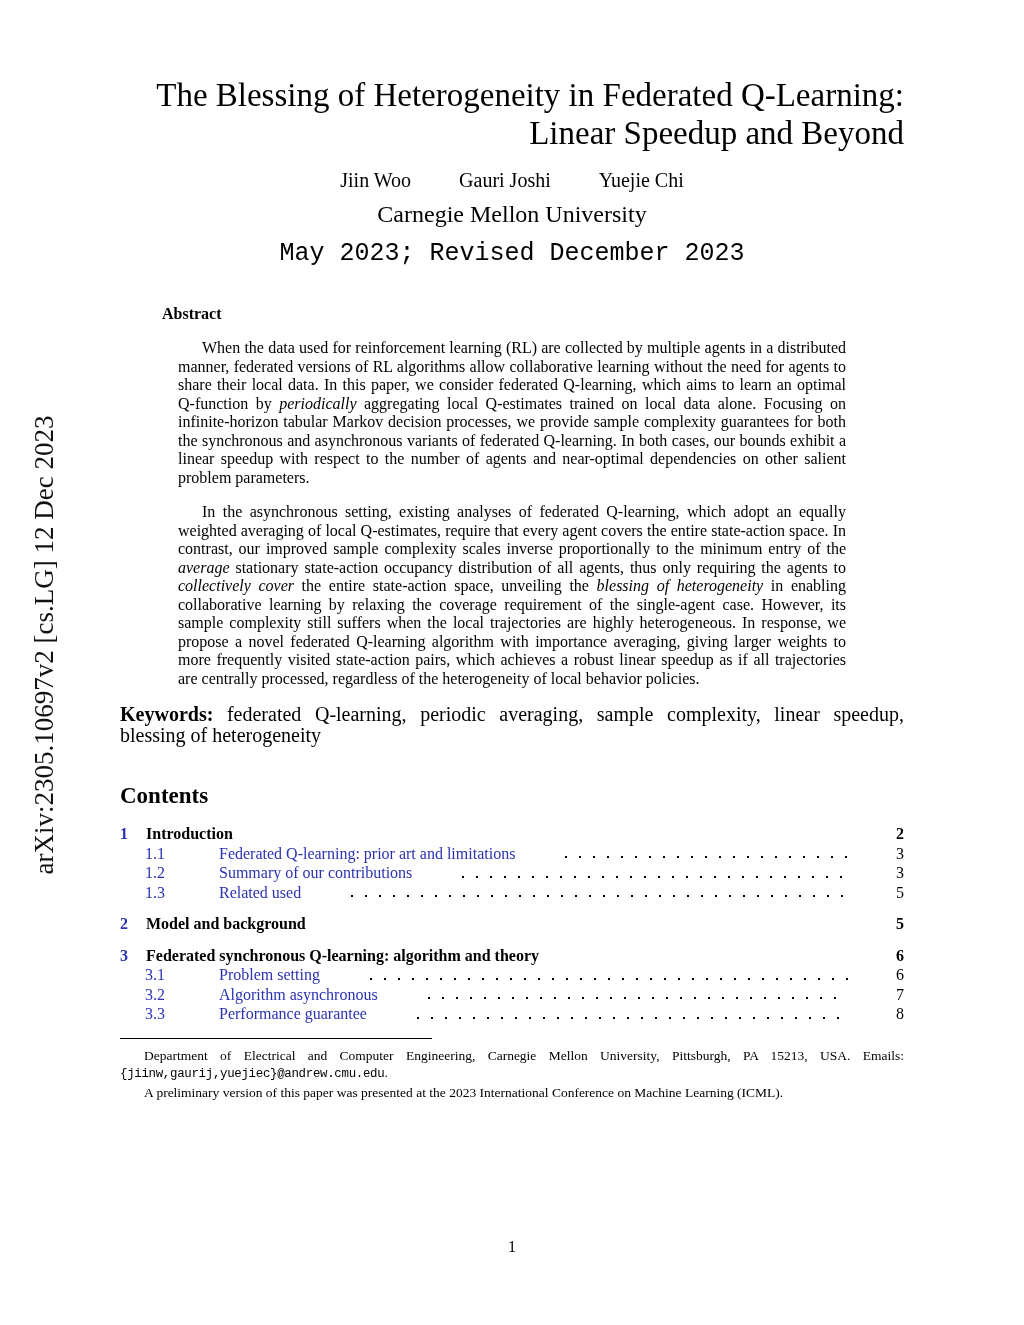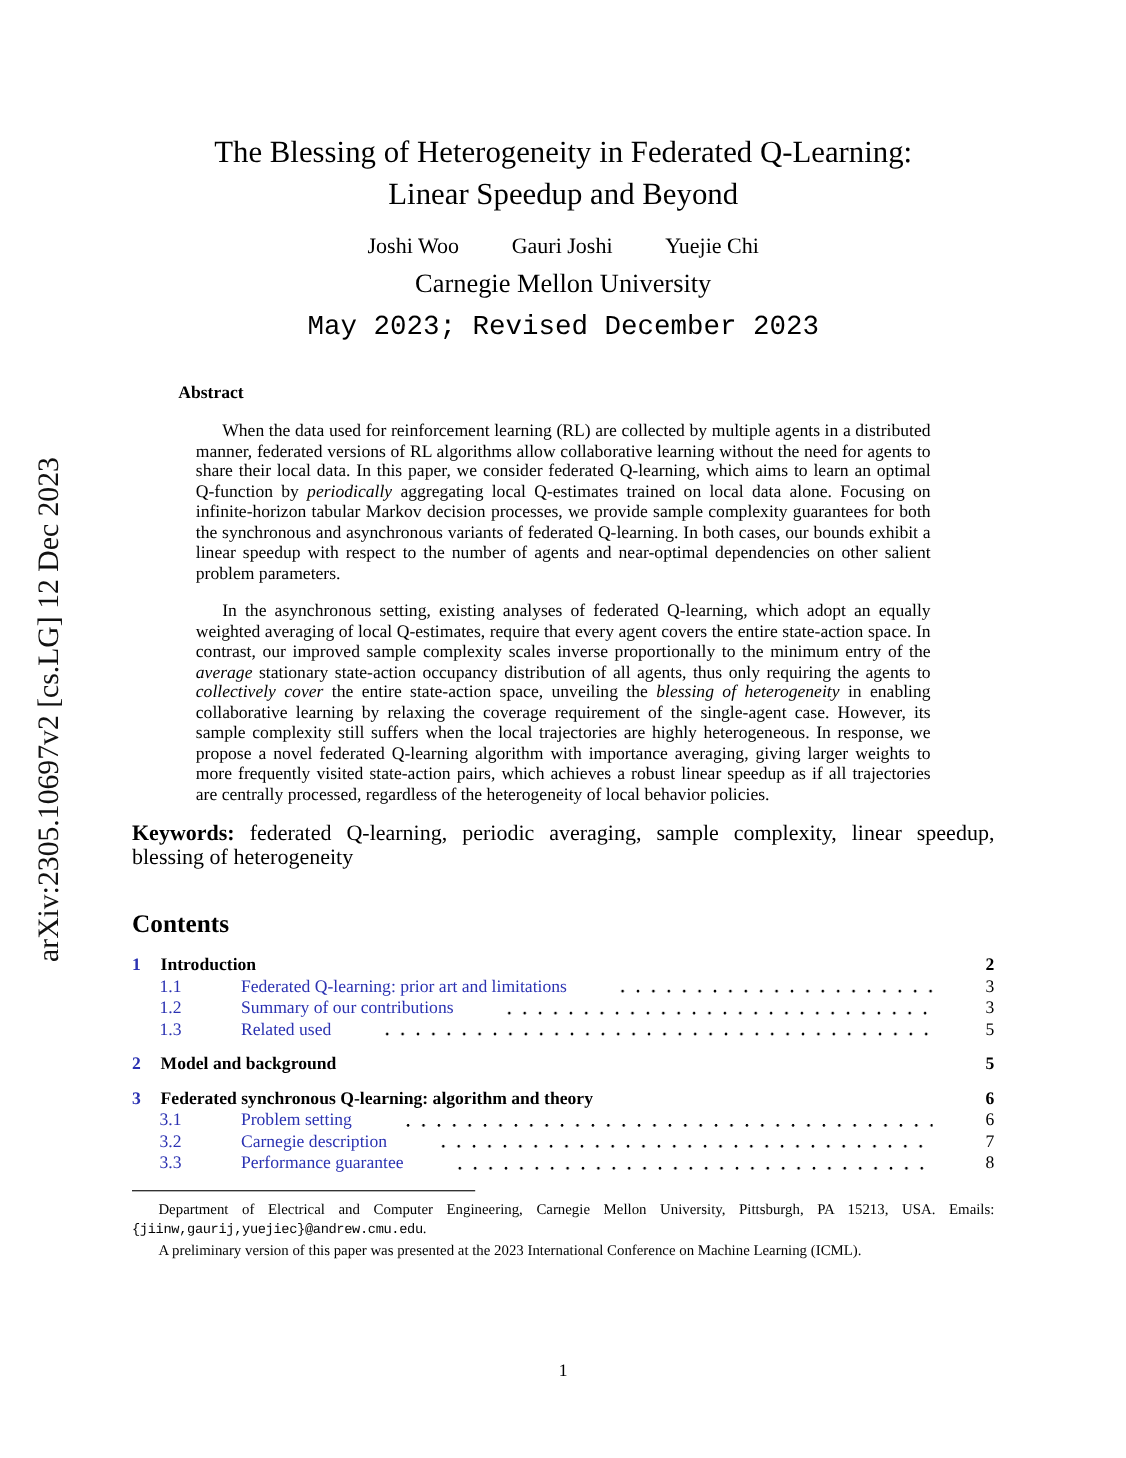--- a/index.html
+++ b/index.html
@@ -21,21 +21,21 @@
     font-size: 27px;
     color: #111;
   }
 
   .page {
     position: absolute;
     left: 120px; top: 0;
     width: 784px;
   }
 
-  .title { margin-top: 120px; text-align: center; font-size: 28px; line-height: 38px; }
+  .title { margin-top: 76px; text-align: right; font-size: 33px; line-height: 38px; }
   .authors { display: flex; justify-content: center; gap: 48px; margin-top: 16px; font-size: 20px; line-height: 24px; }
   .affil { text-align: center; margin-top: 10px; font-size: 24px; line-height: 24px; }
   .date  { text-align: center; margin-top: 16px; font-size: 25px; line-height: 23px; font-family: Liberation Mono, monospace; }
 
   .abstract { margin: 40px 42px 0 42px; }
   .abstract-heading { font-size: 16px; font-weight: bold; margin: 0 0 10px 0; }
   .abstract p { margin: 16px; font-size: 16px; line-height: 18.5px; text-align: justify; text-indent: 24px; }
 
   .seg-italic { font-style: italic; }
   .seg-mono { font-family: "Liberation Mono", monospace; font-size: 0.92em; letter-spacing: -0.3px; }
@@ -81,21 +81,21 @@
 <div class="arxiv-side">arXiv:2305.10697v2 [cs.LG] 12 Dec 2023</div>
 
 <div class="page">
 
   <div class="title">
     <div>The Blessing of Heterogeneity in Federated Q-Learning:</div>
     <div>Linear Speedup and Beyond</div>
   </div>
 
   <div class="authors">
-    <span>Joshi Woo</span>
+    <span>Jiin Woo</span>
     <span>Gauri Joshi</span>
     <span>Yuejie Chi</span>
   </div>
 
   <div class="affil">Carnegie Mellon University</div>
 
   <div class="date">May 2023; Revised December 2023</div>
 
   <div class="abstract">
     <div class="abstract-heading">Abstract</div>
@@ -155,21 +155,21 @@
 
     <div class="toc-row lvl2">
       <span class="toc-num">3.1</span>
       <span class="toc-title">Problem setting</span>
       <span class="leader"></span>
       <span class="toc-page">6</span>
     </div>
 
     <div class="toc-row lvl2">
       <span class="toc-num">3.2</span>
-      <span class="toc-title">Carnegie description</span>
+      <span class="toc-title">Algorithm asynchronous</span>
       <span class="leader"></span>
       <span class="toc-page">7</span>
     </div>
 
     <div class="toc-row lvl2">
       <span class="toc-num">3.3</span>
       <span class="toc-title">Performance guarantee</span>
       <span class="leader"></span>
       <span class="toc-page">8</span>
     </div>

